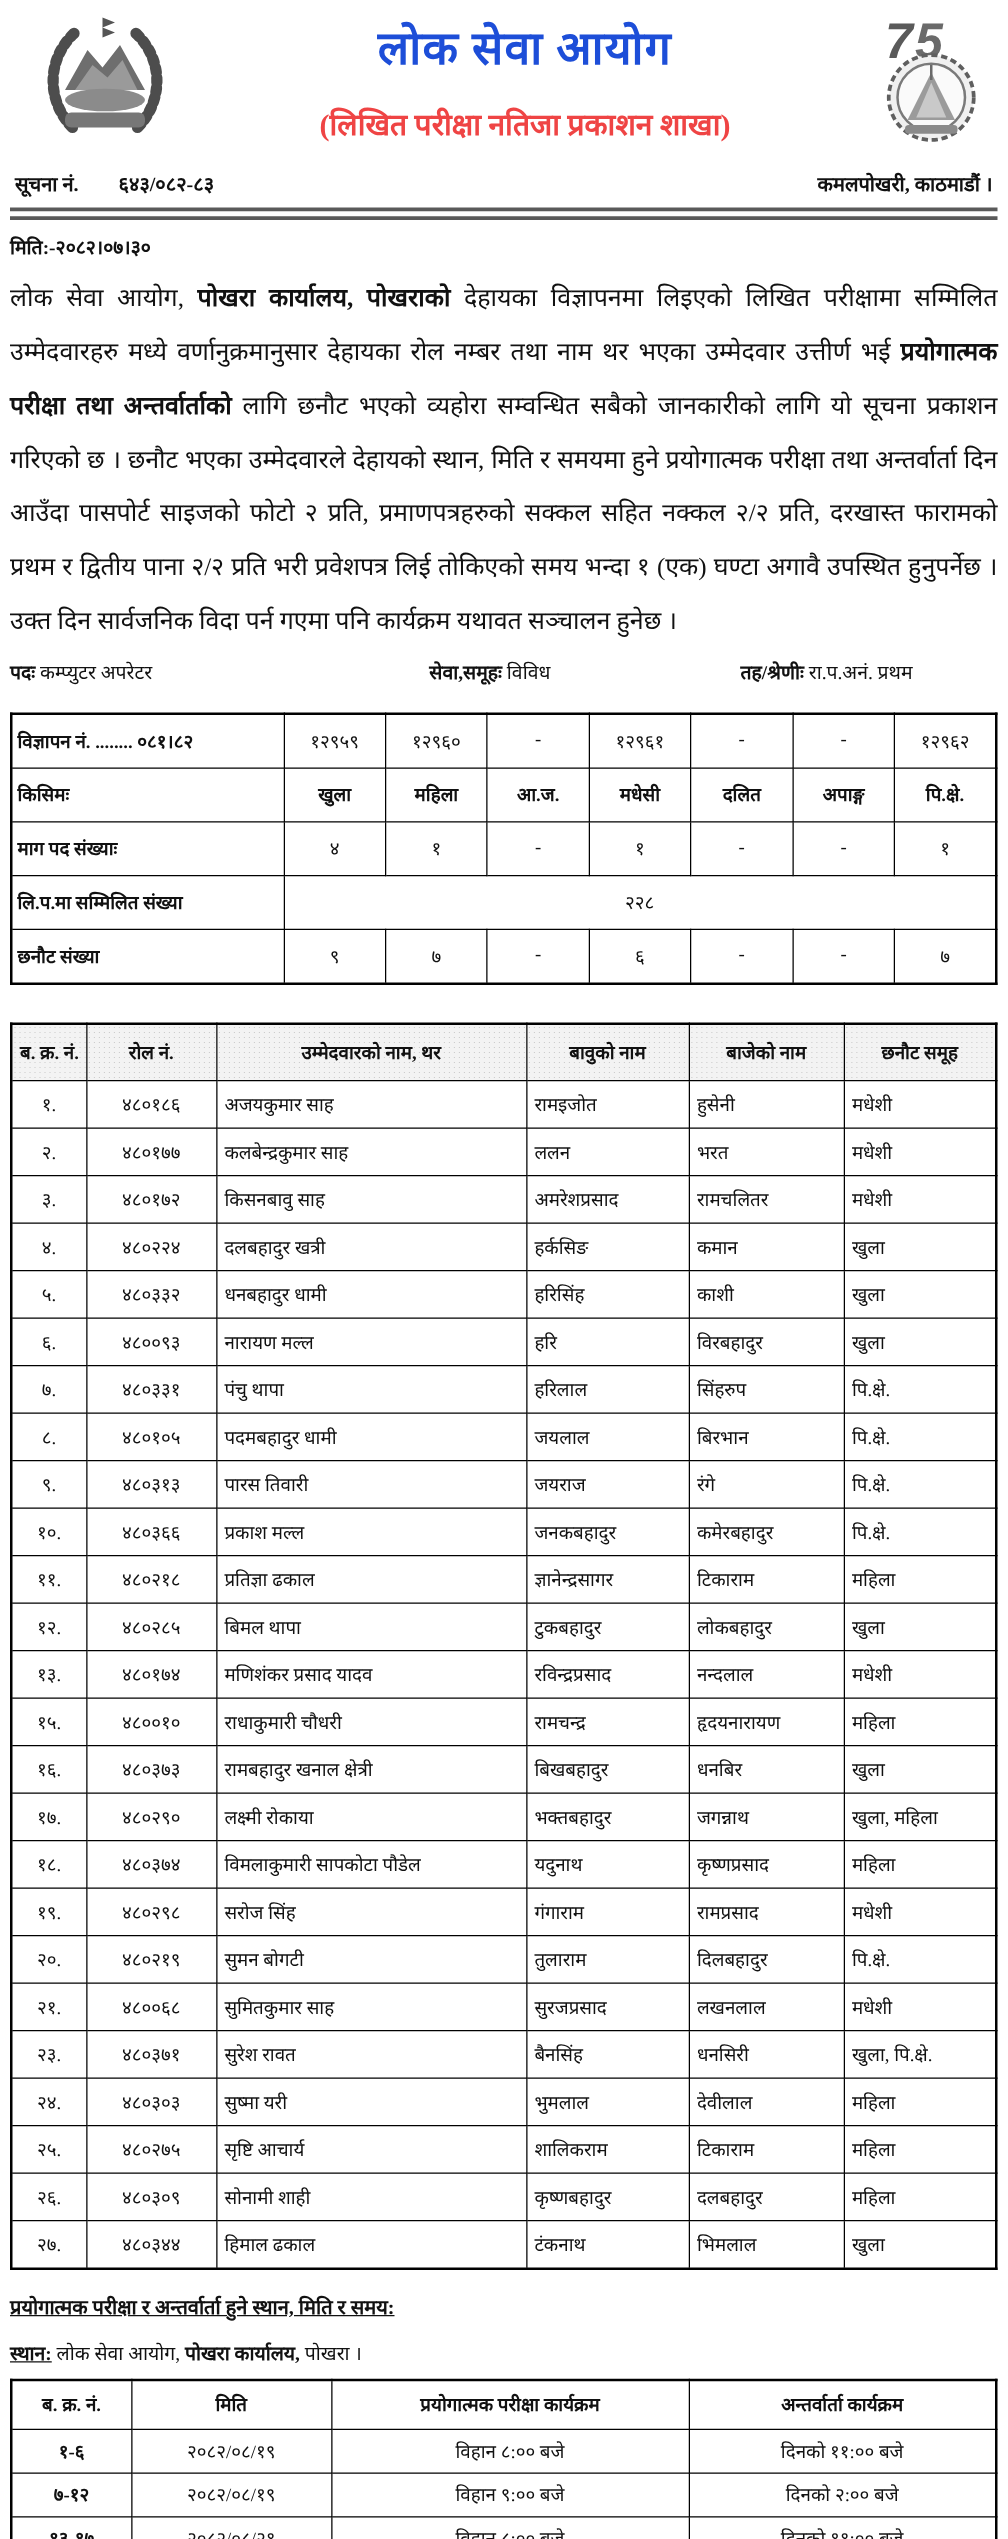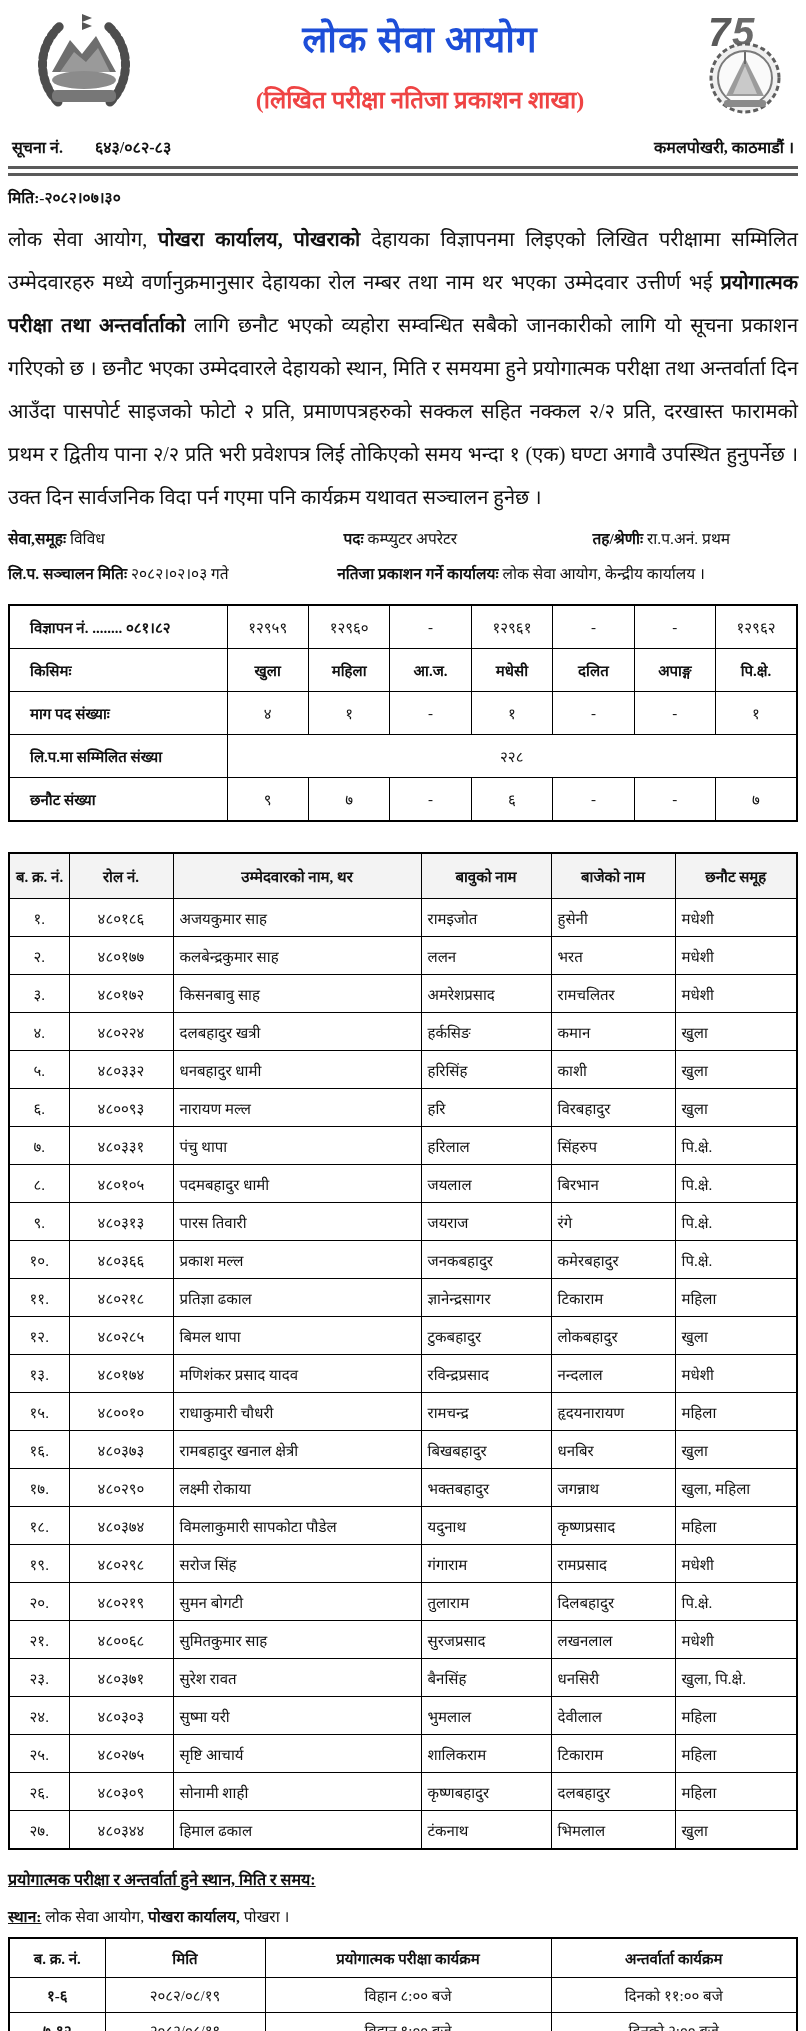--- a/index.html
+++ b/index.html
@@ -41,21 +41,21 @@
 
   
   table{border-collapse:collapse;width:100%;table-layout:fixed;}
   td,th{border:1.5px solid #000;font-size:15px;padding:4px 6px;vertical-align:middle;
     overflow:hidden;white-space:nowrap;}
   table{border:2px solid #000;}
 
   
   .summary{margin-top:14px;}
   .summary td{height:34px;text-align:center;}
-  .summary td.label{text-align:left;font-weight:bold;padding-left:20px;}
+  .summary td.label{text-align:left;font-weight:bold;padding-left:4px;}
   .summary tr.types td{font-weight:bold;}
 
   
   .cands{margin-top:30px;}
   .cands th{height:36px;font-weight:bold;
     background-color:#f3f3f3;
     background-image:radial-gradient(circle,#c8c8c8 22%,rgba(0,0,0,0) 23%);
     background-size:4px 4px;}
   .cands td{height:29px;}
   .cands td.c{text-align:center;}
@@ -114,40 +114,30 @@
     </div>
     <div>कमलपोखरी, काठमाडौं ।</div>
   </div>
   <div class="double-rule"></div>
   <div class="date-line">मिति:-२०८२।०७।३०</div>
 
   <div class="intro" id="intro-para"><span>लोक सेवा आयोग, </span><span class="b">पोखरा कार्यालय, पोखराको</span><span> देहायका विज्ञापनमा लिइएको लिखित परीक्षामा सम्मिलित उम्मेदवारहरु मध्ये वर्णानुक्रमानुसार देहायका रोल नम्बर तथा नाम थर भएका उम्मेदवार उत्तीर्ण भई </span><span class="b">प्रयोगात्मक परीक्षा तथा अन्तर्वार्ताको</span><span> लागि छनौट भएको व्यहोरा सम्वन्धित सबैको जानकारीको लागि यो सूचना प्रकाशन गरिएको छ । छनौट भएका उम्मेदवारले देहायको स्थान, मिति र समयमा हुने प्रयोगात्मक परीक्षा तथा अन्तर्वार्ता दिन आउँदा पासपोर्ट साइजको फोटो २ प्रति, प्रमाणपत्रहरुको सक्कल सहित नक्कल २/२ प्रति, दरखास्त फारामको प्रथम  र द्वितीय पाना २/२ प्रति भरी प्रवेशपत्र लिई तोकिएको समय भन्दा १ (एक) घण्टा अगावै उपस्थित हुनुपर्नेछ । उक्त दिन सार्वजनिक विदा पर्न गएमा पनि कार्यक्रम यथावत सञ्चालन  हुनेछ ।</span></div>
 
   <div class="meta-row first">
     <div class="pair">
+      <span class="lbl">पदः</span>
+      <span>कम्प्युटर अपरेटर</span>
+    </div>
+    <div class="pair">
       <span class="lbl">सेवा,समूहः</span>
       <span>विविध</span>
-    </div>
-    <div class="pair">
-      <span class="lbl">पदः</span>
-      <span>कम्प्युटर अपरेटर</span>
     </div>
     <div class="pair">
       <span class="lbl">तह/श्रेणीः</span>
       <span>रा.प.अनं. प्रथम</span>
-    </div>
-  </div>
-  <div class="meta-row second">
-    <div class="pair">
-      <span class="lbl">लि.प. सञ्चालन मितिः</span>
-      <span>२०८२।०२।०३ गते</span>
-    </div>
-    <div class="pair">
-      <span class="lbl">नतिजा प्रकाशन गर्ने कार्यालयः</span>
-      <span>लोक सेवा आयोग, केन्द्रीय कार्यालय ।</span>
     </div>
   </div>
 
   <table class="summary" id="summary-table">
     <colgroup>
       <col style="width:218px">
         <col>
         <col>
         <col>
         <col>

